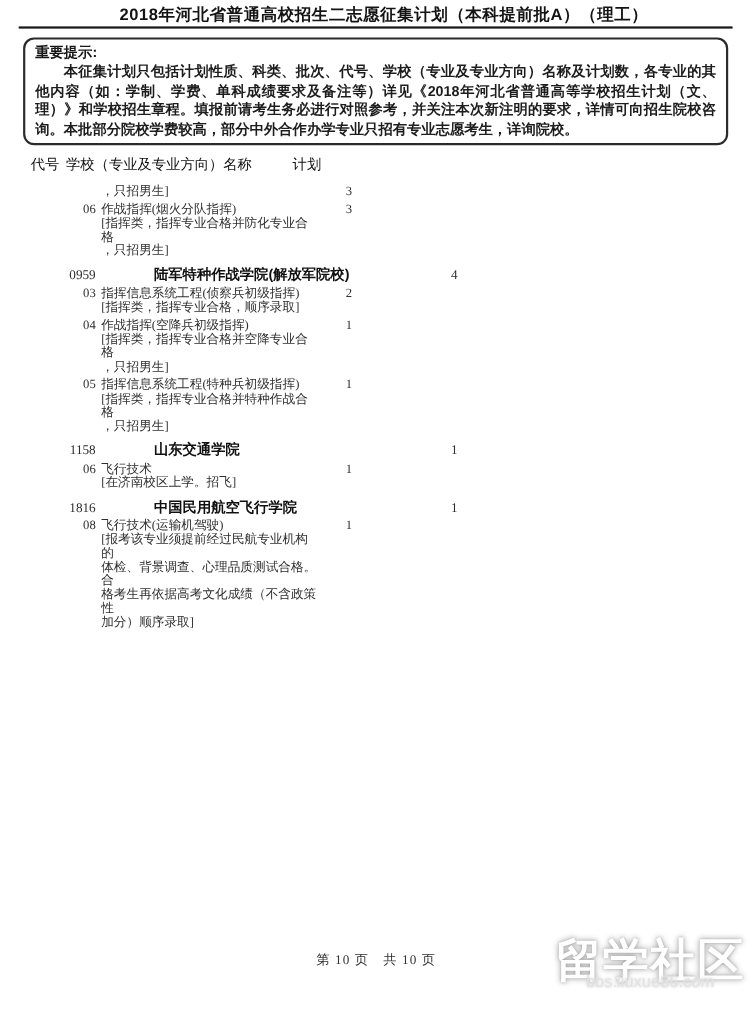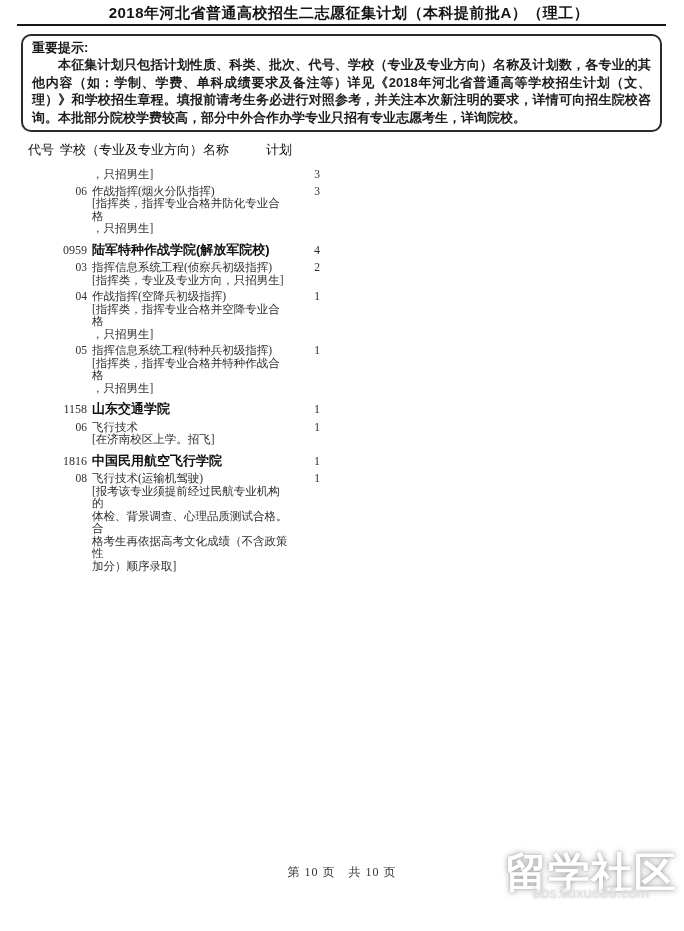--- a/index.html
+++ b/index.html
@@ -41,21 +41,21 @@
     display:flex; align-items:flex-start;
     font-family:"Liberation Serif", serif; font-size:11.5px;
     line-height:12.5px; color:#2e2e2e; margin-bottom:4px;
   }
   .cell-code { flex:none; width:27px; text-align:right;margin-left:32px; }
   .cell-name { flex:none; width:196px; margin-left:5px; }
   .cell-plan { flex:none; margin-left:auto; width:32px; text-align:right; }
   .trow.school {
     font-family:"Liberation Sans", sans-serif; font-weight:bold;
     font-size:13px; line-height:14.5px; color:#101010;
-    margin-top:8px; margin-bottom:4px;
+    margin-top:8px; margin-bottom:4px;gap:48px;
   }
   .trow.school .cell-code,
   .trow.school .cell-plan {
     font-family:"Liberation Serif", serif; font-weight:normal; font-size:12px; color:#2e2e2e;
   }
   
   .footer {
     position:absolute; left:0; top:864px; width:100%;
     text-align:center; font-family:"Liberation Serif", serif;
     font-size:12px; color:#333; letter-spacing:1px;
@@ -112,21 +112,21 @@
           <div class="cell-code">0959</div>
           <div class="cell-name">
             <div class="nline">陆军特种作战学院(解放军院校)</div>
           </div>
           <div class="cell-plan">4</div>
         </div>
         <div class="trow specialty">
           <div class="cell-code">03</div>
           <div class="cell-name">
             <div class="nline">指挥信息系统工程(侦察兵初级指挥)</div>
-            <div class="nline">[指挥类，专业及专业方向，只招男生]</div>
+            <div class="nline">[指挥类，指挥专业合格，顺序录取]</div>
           </div>
           <div class="cell-plan">2</div>
         </div>
         <div class="trow specialty">
           <div class="cell-code">04</div>
           <div class="cell-name">
             <div class="nline">作战指挥(空降兵初级指挥)</div>
             <div class="nline">[指挥类，指挥专业合格并空降专业合格</div>
             <div class="nline">，只招男生]</div>
           </div>

